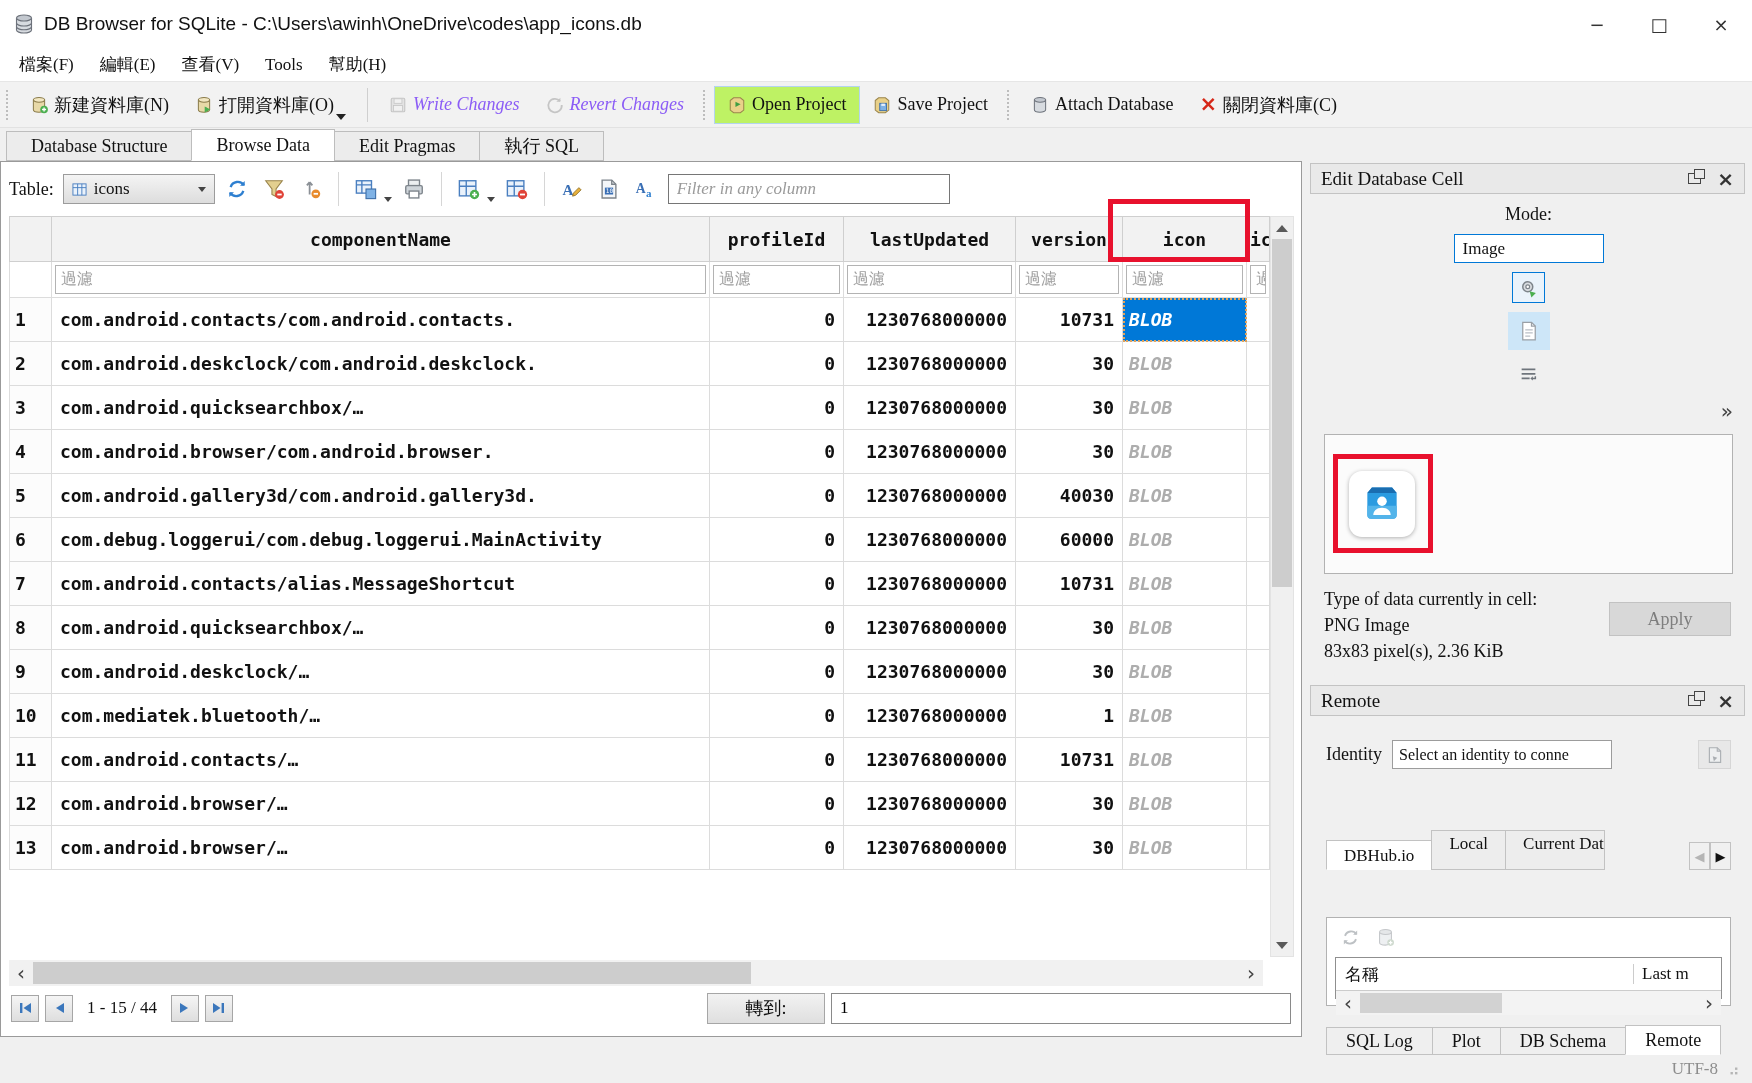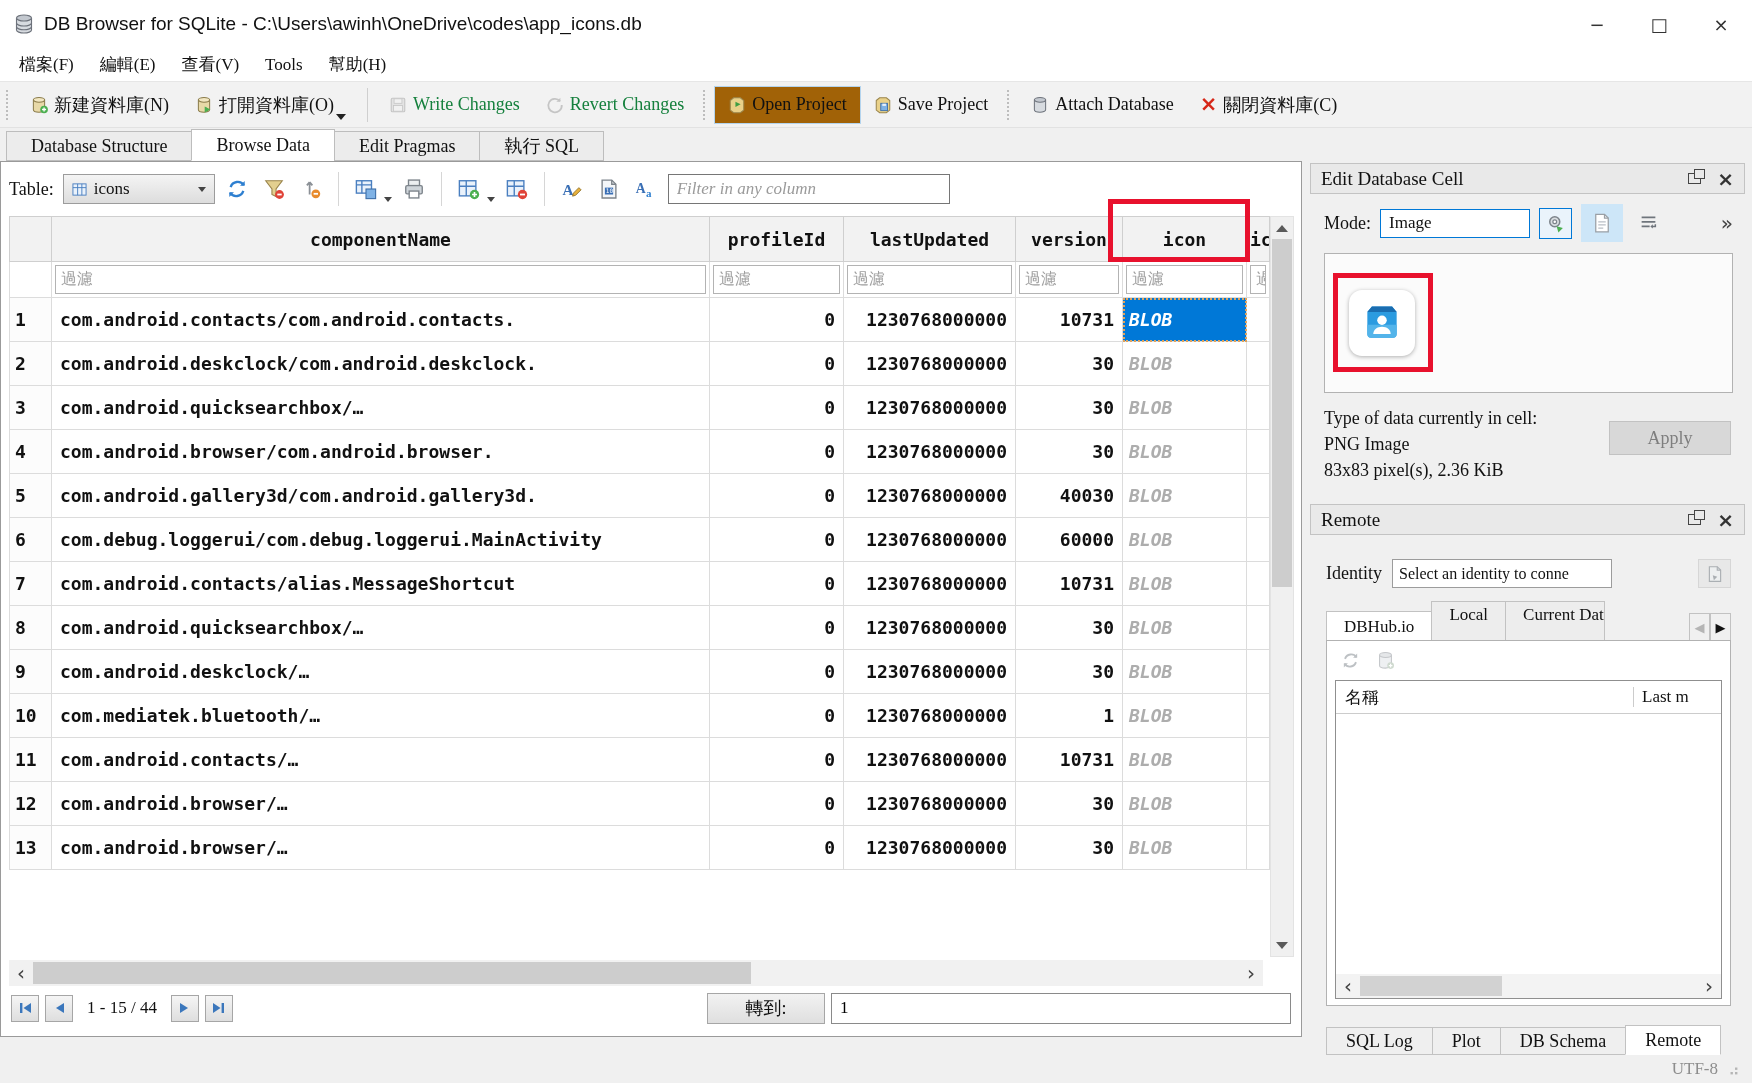--- a/index.html
+++ b/index.html
@@ -15,23 +15,23 @@
 
   
   .menubar { height:34px; background:#fff; display:flex; align-items:center; padding-left:6px; border-bottom:1px solid #e6e6e6; }
   .menu-item { padding:0 13px; font-size:17px; height:100%; display:flex; align-items:center; }
 
   
   .toolbar { height:46px; background:#f2f2f2; display:flex; align-items:center; border-bottom:1px solid #e2e2e2; }
   .tb-handle { width:6px; height:30px; border-left:2px dotted #bdbdbd; margin:0 5px 0 6px; }
   .tb-sep { width:1px; height:34px; background:#cfcfcf; margin:0 8px; }
   .tb-btn { display:flex; align-items:center; gap:6px; padding:0 13px; height:38px; font-size:18px; white-space:nowrap; }
-  .tb-btn.disabled { color:#15803d; }
+  .tb-btn.disabled { color:#8b5cf6;font-style:italic; }
   .tb-btn.disabled svg { opacity:.45; filter:grayscale(1); }
-  .tb-btn.highlight { background:#a16207; border:1px solid #b4d4ee;justify-content:space-between; }
+  .tb-btn.highlight { background:#bef264; border:1px solid #b4d4ee;justify-content:space-between; }
   .drop-caret { width:0; height:0; border-left:5px solid transparent; border-right:5px solid transparent; border-top:6px solid #222; align-self:flex-end; margin:0 0 4px -4px; }
   .red-x { color:#d62718; font-weight:bold; font-size:21px; font-family:"DejaVu Sans",sans-serif; line-height:1; }
 
   
   .tabbar { height:33px; background:#f0f0f0; display:flex; align-items:flex-end; padding-left:6px; }
   .tab { padding:0 24px; height:30px; line-height:28px; font-size:18px; background:#ececec; border:1px solid #bdbdbd; margin-right:-1px; }
   .tab.active { background:#fff; border-bottom-color:#fff; height:32px; line-height:31px; }
 
   
   .content { display:flex; height:922px; }
@@ -83,36 +83,36 @@
 
   
   .dock { flex:1; margin:2px 7px 0 8px; display:flex; flex-direction:column; }
   .panel-title { height:31px; background:#e9e9e9; border:1px solid #c3c3c3; display:flex; align-items:center; padding:0 10px; font-size:19px; flex-shrink:0; }
   .pt-icons { margin-left:auto; display:flex; gap:16px; align-items:center; }
   .float-ico { width:13px; height:11px; border:1.6px solid #444; position:relative; background:#e9e9e9; }
   .float-ico::before { content:""; position:absolute; right:-5px; top:-5px; width:9px; height:8px; border:1.6px solid #444; background:#e9e9e9; }
   .close-ico { font-family:"DejaVu Sans",sans-serif; font-size:20px; font-weight:bold; color:#333; line-height:1; }
 
   .edit-panel-body { padding:10px 12px 12px 14px; }
-  .mode-row { display:flex; align-items:center; gap:9px; }
+  .mode-row { display:flex; align-items:center; gap:9px;flex-direction:column; }
   .mode-label { font-size:18px; }
   .mode-select { width:150px; height:29px; border:1px solid var(--sel); background:#fff; display:flex; align-items:center; padding:0 8px; font-size:17px; }
   .sq-btn { width:33px; height:31px; display:flex; align-items:center; justify-content:center; }
   .import-btn { border:1px solid var(--sel); background:#eaf3fb; }
   .text-btn { width:42px; height:38px; background:#cde6f8; }
   .chev { margin-left:auto; font-size:20px; color:#444; font-family:"DejaVu Sans",sans-serif; }
 
   .preview-box { margin-top:11px; height:140px; border:1px solid #b2b2b2; background:#fbfbfb; position:relative; }
   .app-icon { position:absolute; left:24px; top:36px; width:66px; height:66px; background:#fff; border-radius:13px; box-shadow:0 1px 4px rgba(0,0,0,.3); display:flex; align-items:center; justify-content:center; }
 
   .cell-info { margin-top:12px; position:relative; font-size:18px; line-height:26px; }
   .apply-btn { position:absolute; right:2px; top:16px; width:122px; height:34px; background:#d8d8d8; border:1px solid #c2c2c2; color:#7e7e7e; display:flex; align-items:center; justify-content:center; font-size:18px; }
 
   .remote-panel { margin-top:9px; flex:1; display:flex; flex-direction:column; min-height:0; }
-  .remote-body { padding:24px 14px 10px 16px; flex:1; display:flex; flex-direction:column; min-height:0; }
+  .remote-body { padding:24px 14px 10px 16px; flex:1; display:flex; flex-direction:column; min-height:0;gap:48px; }
   .identity-row { display:flex; align-items:center; gap:10px; }
   .identity-label { font-size:18px; }
   .identity-select { width:220px; height:29px; border:1px solid #9c9c9c; background:#fff; display:flex; align-items:center; padding:0 6px; font-size:16px; white-space:nowrap; overflow:hidden; }
   .cert-btn { margin-left:auto; width:33px; height:29px; background:#e3e3e3; border:1px solid #c6c6c6; opacity:.6; display:flex; align-items:center; justify-content:center; }
   .remote-tabs { display:flex; margin-top:13px; align-items:flex-end; }
   .r-tab { padding:0 17px; height:40px; line-height:26px; font-size:17px; background:#ededed; border:1px solid #c2c2c2; margin-right:-1px; white-space:nowrap; overflow:hidden; }
   .r-tab.active { background:#fff; border-bottom-color:#fff; height:30px; line-height:29px; }
   .r-tab.clipped { max-width:100px; }
   .tab-arrows { margin-left:auto; display:flex; }
   .ta-btn { width:21px; height:28px; border:1px solid #c2c2c2; background:#f0f0f0; display:flex; align-items:center; justify-content:center; font-size:13px; font-family:"DejaVu Sans",sans-serif; }

